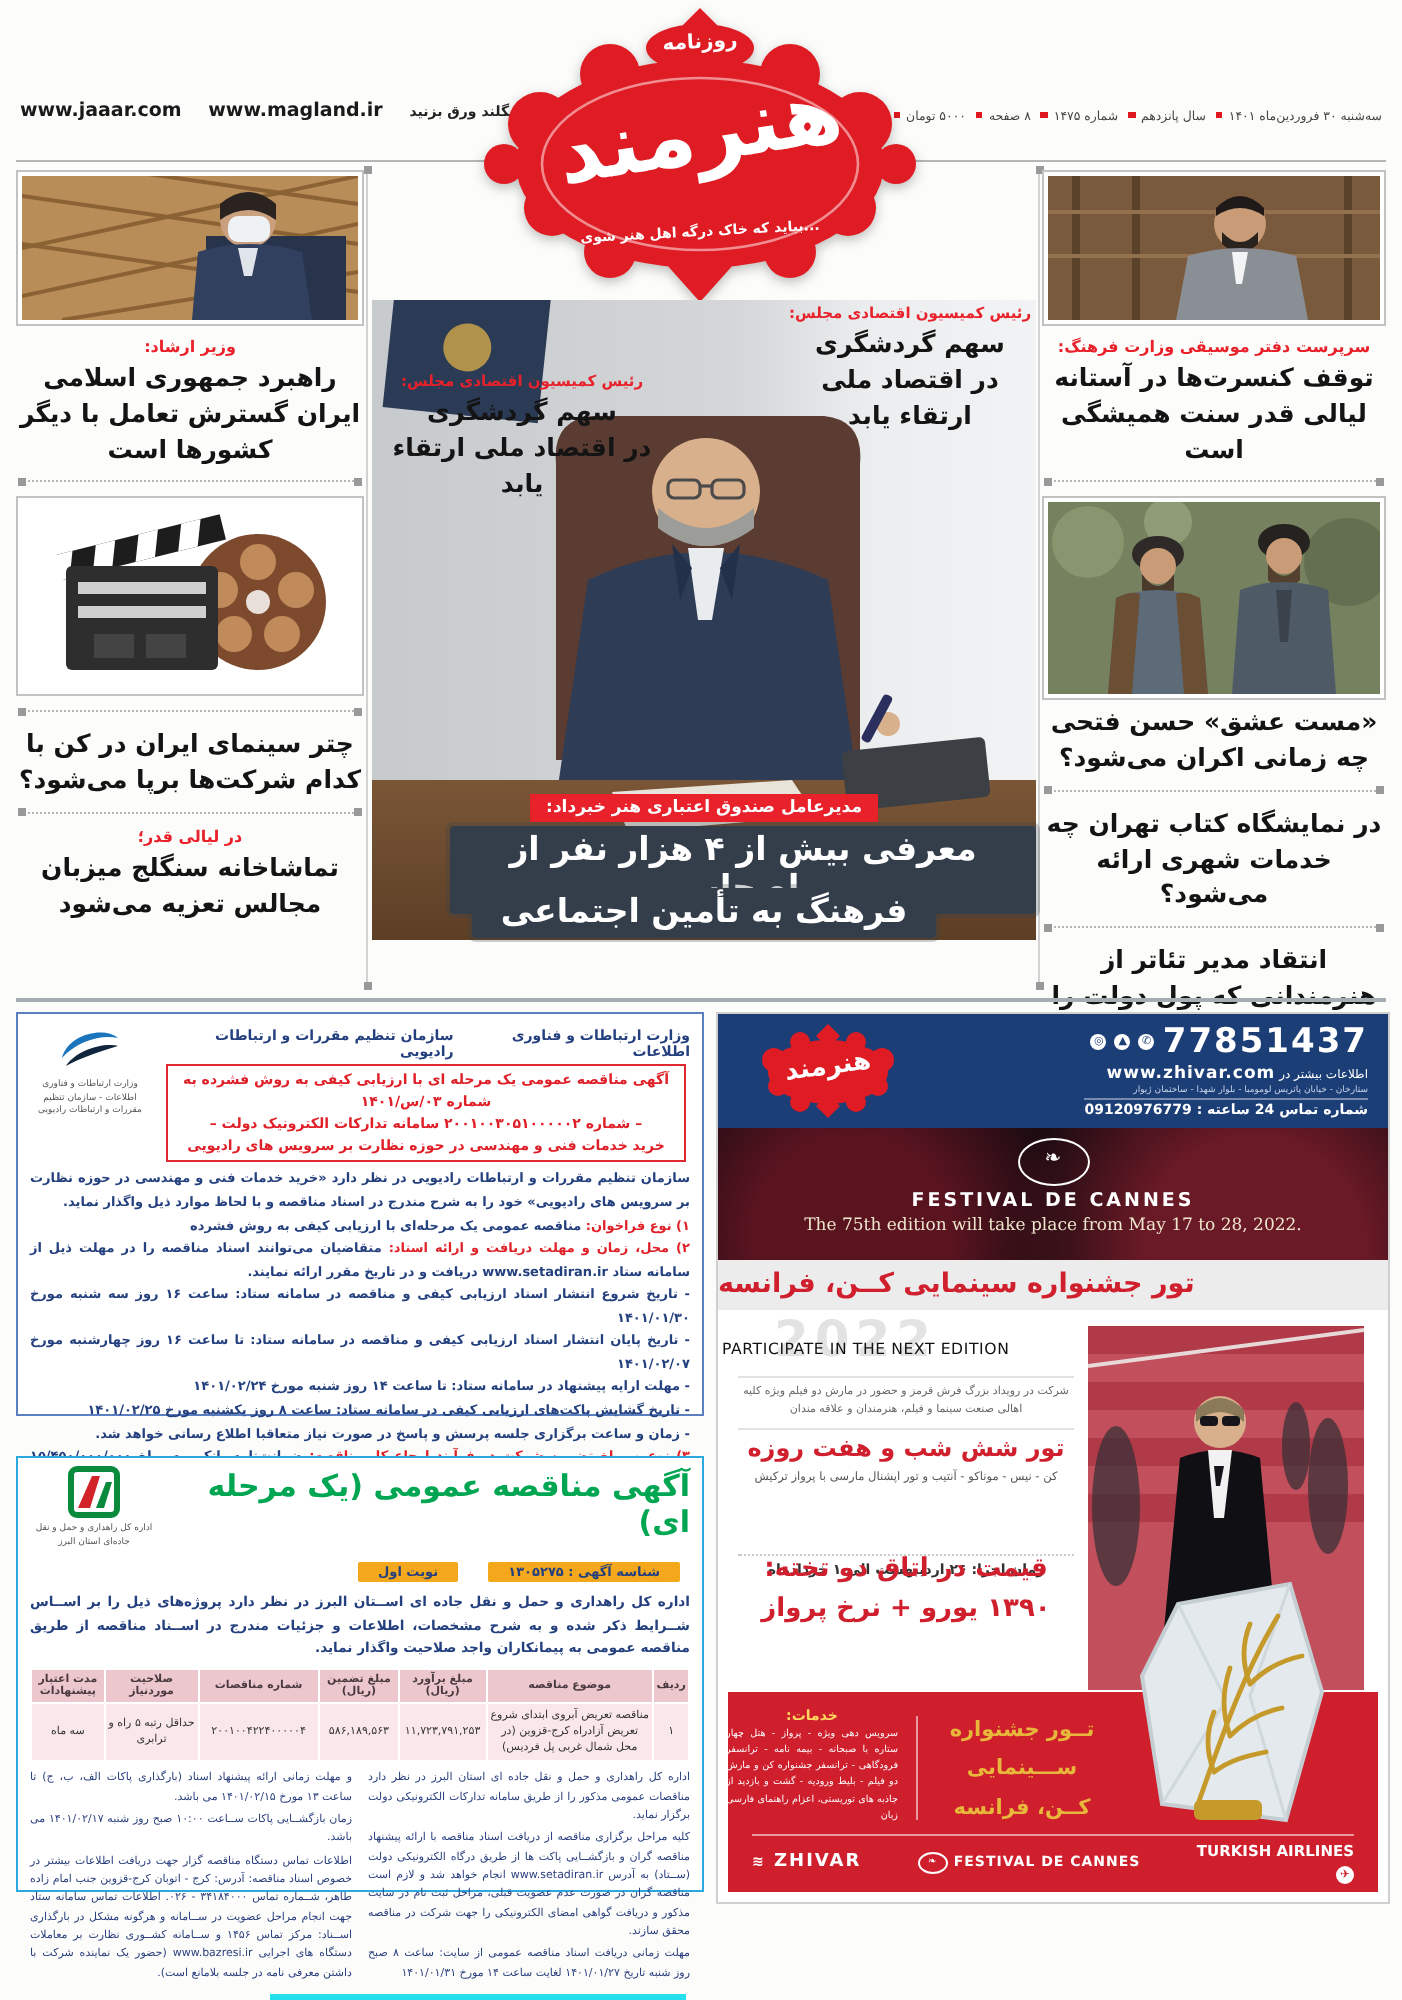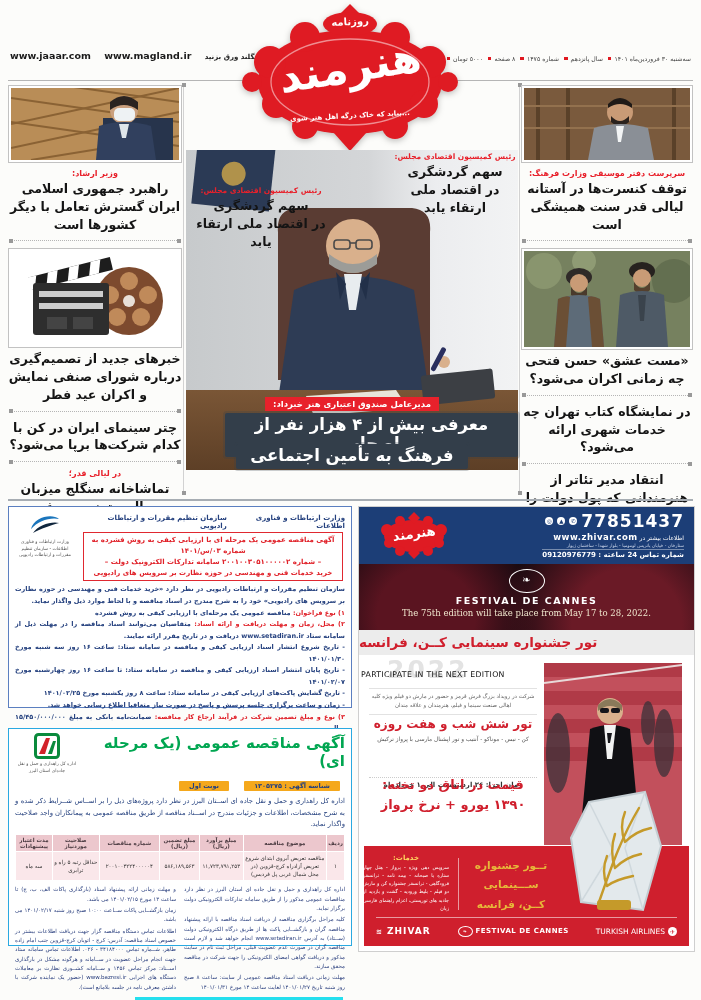--- a/index.html
+++ b/index.html
@@ -61,21 +61,21 @@
   .t1-ref{border:1px solid #e02830;color:#24407e;font-size:6.5px;font-weight:bold;padding:1px 8px;border-radius:2px;}
   
   .t2{position:absolute;left:8px;top:728px;width:344px;height:218px;border:1.5px solid #2aa9e1;background:#fff;
       padding:4px 6px;box-sizing:border-box;direction:rtl;}
   .t2-head{display:flex;gap:6px;}
   .t2-logo{width:64px;text-align:center;color:#555;font-size:4.5px;line-height:1.4;}
   .t2-titlebox{flex:1;}
   .t2-title{color:#00a651;font-size:15px;font-weight:bold;margin-top:1px;}
   .t2-badges{margin-top:3px;}
   .t2-badges span{background:#f5a81c;color:#24407e;font-size:6.5px;font-weight:bold;padding:1px 10px;margin:0 5px;border-radius:1px;}
-  .t2 p.intro{margin:4px 0 3px;font-size:6.8px;font-weight:normal;color:#24407e;line-height:1.7;text-align:justify;}
+  .t2 p.intro{margin:4px 0 3px;font-size:6.8px;font-weight:bold;color:#24407e;line-height:1.7;text-align:justify;}
   .t2 table{width:100%;border-collapse:collapse;font-size:5.5px;color:#333;}
   .t2 th{background:#ecc7cd;font-weight:bold;color:#4a3a40;border:1px solid #fff;padding:2px 1px;}
   .t2 td{background:#fae7ea;border:1px solid #fff;padding:2px 1px;text-align:center;line-height:1.5;}
   .t2-cols{display:flex;gap:8px;margin-top:4px;}
   .t2-cols .c{flex:1;font-size:5.5px;color:#2a3f7e;line-height:1.7;text-align:justify;}
   .t2-cols .c p{margin:0 0 2px;}
   .t2-band{background:#25dfee;color:#b01116;font-weight:bold;font-size:7.5px;text-align:center;
       width:63%;margin-right:2px;margin-top:3px;padding:2px 0;}
   
   .ad{position:absolute;left:358px;top:506px;width:337px;height:446px;border:1px solid #cfcfcf;background:#fff;box-sizing:border-box;}
@@ -115,21 +115,21 @@
   .vline{position:absolute;right:230px;top:12px;height:52px;width:1px;background:rgba(255,255,255,.55);}
   .services{position:absolute;right:240px;top:8px;width:86px;direction:rtl;}
   .services .lbl{display:block;text-align:center;color:#ffd65e;font-size:7px;font-weight:bold;margin-bottom:2px;}
   .services .txt{font-size:4.8px;color:#fff;line-height:1.7;text-align:justify;}
   .ad-red-foot{position:absolute;left:12px;right:12px;bottom:5px;height:20px;border-top:1px solid rgba(255,255,255,.55);
       display:flex;align-items:center;justify-content:space-between;padding-top:3px;color:#fff;}
   .zhv{font-size:9px;font-weight:bold;letter-spacing:1px;}
   .zhv i{font-style:normal;font-size:7px;}
   .fdc{font-size:7px;font-weight:bold;letter-spacing:.5px;display:flex;align-items:center;gap:3px;}
   .fdc .mini-laurel{display:inline-block;width:13px;height:9px;border:1px solid #fff;border-radius:50%;font-size:5px;line-height:8px;text-align:center;}
-  .tky{font-size:7.5px;font-weight:normal;display:flex;align-items:flex-end;gap:3px;}
+  .tky{font-size:7.5px;font-weight:bold;display:flex;align-items:flex-end;gap:3px;flex-direction:column;}
   .tky .tkc{display:inline-block;width:9px;height:9px;border-radius:50%;background:#fff;color:#cf1f2d;font-size:6px;line-height:9px;text-align:center;}
 </style>
 </head>
 <body>
 
 <div id="page">
 
   <div class="top-left">
     <span class="site">www.jaaar.com</span>
     <span class="site">www.magland.ir</span>
@@ -213,21 +213,20 @@
               <rect x="88" y="16" width="10" height="13" transform="skewX(-20)"></rect>
             </g>
         </g>
         <rect x="22" y="32" width="76" height="52" rx="3" fill="#2e2e2e"></rect>
         <rect x="28" y="40" width="64" height="6" fill="#cfcfcf"></rect>
         <rect x="28" y="52" width="64" height="6" fill="#cfcfcf"></rect>
         <rect x="36" y="66" width="20" height="12" fill="#444"></rect>
           <rect x="62" y="66" width="20" height="12" fill="#444"></rect>
       </svg>
     </div>
-    <div class="headline">خبرهای جدید از تصمیم‌گیری درباره شورای صنفی نمایش و اکران عید فطر</div>
     <div class="hdiv"></div>
     <div class="headline">چتر سینمای ایران در کن با کدام شرکت‌ها برپا می‌شود؟</div>
     <div class="hdiv"></div>
     <div class="kicker">در لیالی قدر؛</div>
     <div class="headline">تماشاخانه سنگلج میزبان مجالس تعزیه می‌شود</div>
   </div>
 
   <div class="col col-right">
     <div class="photo-frame">
       <svg width="166" height="72" viewBox="0 0 166 72">
@@ -351,20 +350,21 @@
           <path d="M5 22 C10 14 24 10 31 12 C24 14 12 18 5 22 Z" fill="#10263d"></path>
         </svg>
         <div>وزارت ارتباطات و فناوری اطلاعات - سازمان تنظیم مقررات و ارتباطات رادیویی</div>
       </div>
     </div>
     <p>سازمان تنظیم مقررات و ارتباطات رادیویی در نظر دارد «خرید خدمات فنی و مهندسی در حوزه نظارت بر سرویس های رادیویی» خود را به شرح مندرج در اسناد مناقصه و با لحاظ موارد ذیل واگذار نماید.</p>
     <p><span class="lbl">۱) نوع فراخوان:</span> <span>مناقصه عمومی یک مرحله‌ای با ارزیابی کیفی به روش فشرده</span></p>
     <p><span class="lbl">۲) محل، زمان و مهلت دریافت و ارائه اسناد:</span> <span>متقاضیان می‌توانند اسناد مناقصه را در مهلت ذیل از سامانه ستاد www.setadiran.ir دریافت و در تاریخ مقرر ارائه نمایند.</span></p>
     <p>- تاریخ شروع انتشار اسناد ارزیابی کیفی و مناقصه در سامانه ستاد: ساعت ۱۶ روز سه شنبه مورخ ۱۴۰۱/۰۱/۳۰</p>
     <p>- تاریخ پایان انتشار اسناد ارزیابی کیفی و مناقصه در سامانه ستاد: تا ساعت ۱۶ روز چهارشنبه مورخ ۱۴۰۱/۰۲/۰۷</p>
+    <p>- مهلت ارایه پیشنهاد در سامانه ستاد: تا ساعت ۱۴ روز شنبه مورخ ۱۴۰۱/۰۲/۲۴</p>
     <p>- تاریخ گشایش پاکت‌های ارزیابی کیفی در سامانه ستاد: ساعت ۸ روز یکشنبه مورخ ۱۴۰۱/۰۲/۲۵</p>
     <p>- زمان و ساعت برگزاری جلسه پرسش و پاسخ در صورت نیاز متعاقبا اطلاع رسانی خواهد شد.</p>
     <p><span class="lbl">۳) نوع و مبلغ تضمین شرکت در فرآیند ارجاع کار مناقصه:</span> <span>ضمانت‌نامه بانکی به مبلغ ۱۵/۴۵۰/۰۰۰/۰۰۰ ریال</span></p>
     <p>نام و نشانی مناقصه‌گزار: خیابان شریعتی، پایین‌تر از پل سید خندان، روبروی خیابان شهید قندی، ورودی هفده، پردیس وزارت ارتباطات و فناوری اطلاعات، سازمان تنظیم مقررات و ارتباطات رادیویی</p>
     <p class="red">توجه: متقاضیان می بایست گواهینامه صلاحیت ایمنی پیمانکاران (HSE) به شرح مندرج در اسناد مناقصه را در پاکت ارزیابی کیفی ارائه نمایند.</p>
     <div class="t1-foot">
       <p>اداره خرید و قراردادها: ۸۹۶۶۲۵۲۹ - ۰۲۱ واحد فنی: ۸۹۶۶۱۷۰۳ - ۰۲۱</p>
       <span class="t1-ref">م الف ۳۵۸ شناسه ۱۳۰۳۰۸۸</span>
     </div>
   </div>

